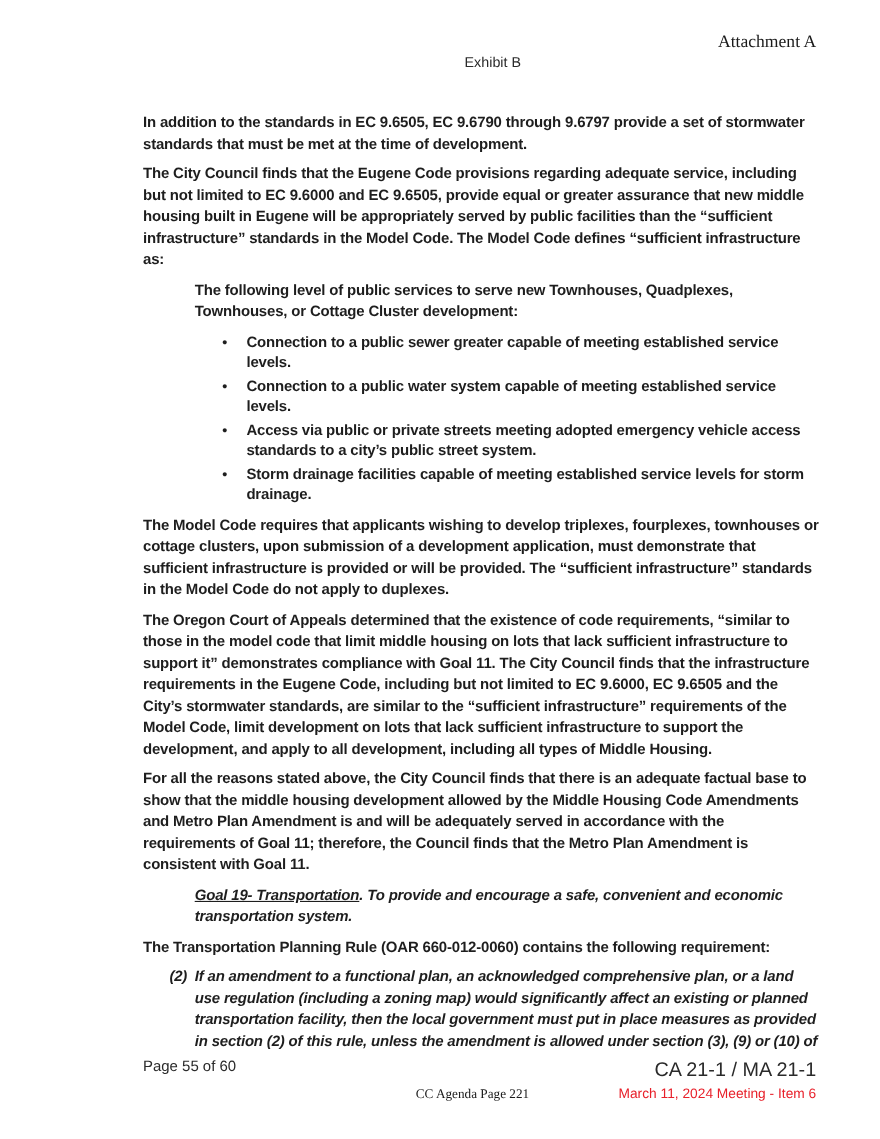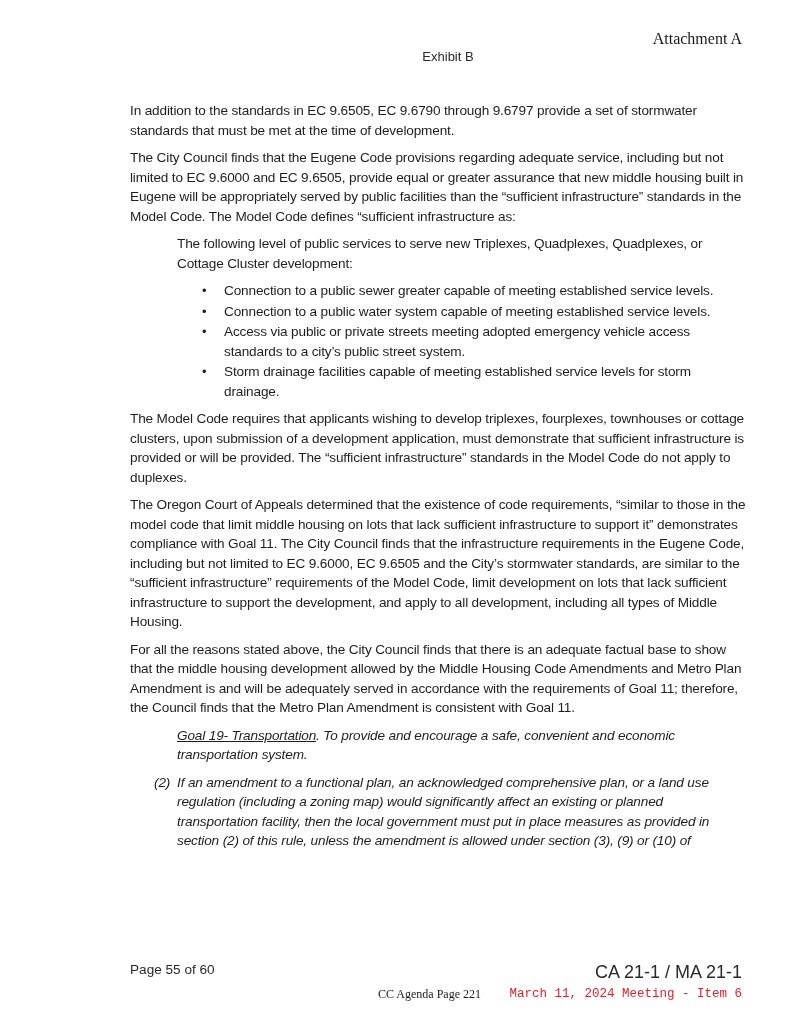--- a/index.html
+++ b/index.html
@@ -38,20 +38,21 @@
       padding-left: 24px;
     }
     .body-text {
       position: absolute;
       left: 94px;
       top: 101px;
       width: 616px;
       font-size: 13.6px;
       line-height: 19.5px;
       letter-spacing: -0.15px;
+      font-weight: bold;
     }
     .body-text p {
       margin: 0 0 8px 0;
     }
     .indent-block {
       margin-left: 47px;
     }
     .indent-block p {
       margin: 0 0 8px 0;
     }
@@ -109,39 +110,39 @@
       left: 342px;
       top: 987px;
       font-family: "Liberation Serif", "DejaVu Serif", serif;
       font-size: 12px;
       color: #1a1a1a;
     }
     .meeting {
       position: absolute;
       right: 94px;
       top: 987px;
-      font-family: Liberation Mono, monospace;
+      font-family: Liberation Sans, sans-serif;
       font-size: 12.5px;
       color: #e8202a;
     }
   </style>
 </head>
 <body>
 
 <div class="page">
 
   <div class="attachment">Attachment A</div>
   <div class="exhibit">Exhibit B</div>
 
   <div class="body-text">
     <p>In addition to the standards in EC 9.6505, EC 9.6790 through 9.6797 provide a set of stormwater standards that must be met at the time of development.</p>
     <p>The City Council finds that the Eugene Code provisions regarding adequate service, including but not limited to EC 9.6000 and EC 9.6505, provide equal or greater assurance that new middle housing built in Eugene will be appropriately served by public facilities than the “sufficient infrastructure” standards in the Model Code.  The Model Code defines “sufficient infrastructure as:</p>
 
     <div class="indent-block">
-      <p>The following level of public services to serve new Triplexes, Quadplexes, Quadplexes, or Cottage Cluster development:</p>
+      <p>The following level of public services to serve new Townhouses, Quadplexes, Townhouses, or Cottage Cluster development:</p>
     </div>
 
     <ul class="bullets">
       <li style="margin-left:47px;">
         <span class="bullet">•</span>
         <span>Connection to a public sewer greater capable of meeting established service levels.</span>
       </li>
       <li style="margin-left:47px;">
         <span class="bullet">•</span>
         <span>Connection to a public water system capable of meeting established service levels.</span>
@@ -155,20 +156,21 @@
         <span>Storm drainage facilities capable of meeting established service levels for storm drainage.</span>
       </li>
     </ul>
 
     <p>The Model Code requires that applicants wishing to develop triplexes, fourplexes, townhouses or cottage clusters, upon submission of a development application, must demonstrate that sufficient infrastructure is provided or will be provided.  The “sufficient infrastructure” standards in the Model Code do not apply to duplexes.</p>
     <p>The Oregon Court of Appeals determined that the existence of code requirements, “similar to those in the model code that limit middle housing on lots that lack sufficient infrastructure to support it” demonstrates compliance with Goal 11.  The City Council finds that the infrastructure requirements in the Eugene Code, including but not limited to EC 9.6000, EC 9.6505 and the City’s stormwater standards, are similar to the “sufficient infrastructure” requirements of the Model Code, limit development on lots that lack sufficient infrastructure to support the development, and apply to all development, including all types of Middle Housing.</p>
     <p>For all the reasons stated above, the City Council finds that there is an adequate factual base to show that the middle housing development allowed by the Middle Housing Code Amendments and Metro Plan Amendment is and will be adequately served in accordance with the requirements of Goal 11; therefore, the Council finds that the Metro Plan Amendment is consistent with Goal 11.</p>
 
     <div class="goal-block"><span class="goal-title">Goal 19- Transportation</span><span>. To provide and encourage a safe, convenient and economic transportation system.</span></div>
 
+    <p>The Transportation Planning Rule (OAR 660-012-0060) contains the following requirement:</p>
 
     <div class="oar-block">
       <span class="num">(2)</span>
       <span>If an amendment to a functional plan, an acknowledged comprehensive plan, or a land use regulation (including a zoning map) would significantly affect an existing or planned transportation facility, then the local government must put in place measures as provided in section (2) of this rule, unless the amendment is allowed under section (3), (9) or (10) of</span>
     </div>
   </div>
 
   <div class="footer-left">Page 55 of 60</div>
   <div class="footer-right">CA 21-1 / MA 21-1</div>
   <div class="agenda-page">CC Agenda Page 221</div>

